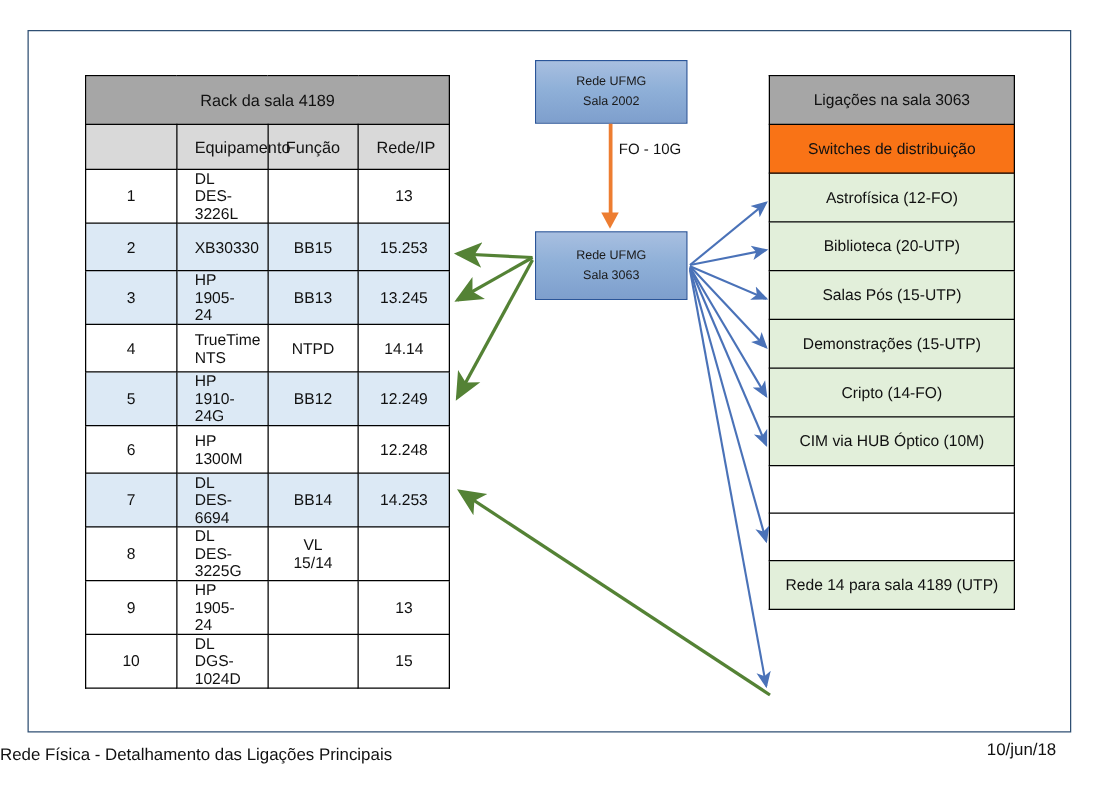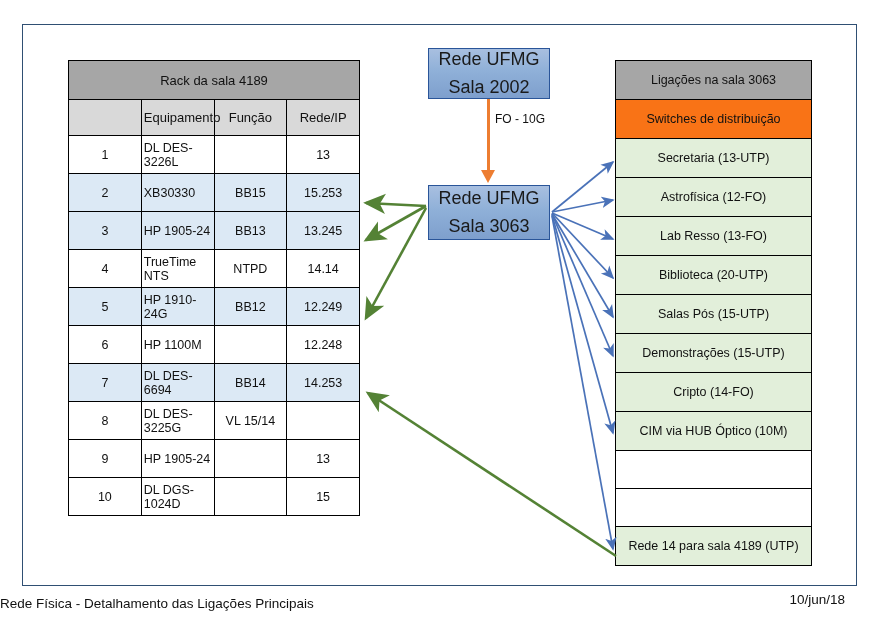--- a/index.html
+++ b/index.html
@@ -4,35 +4,35 @@
 <style>
   html,body{margin:0;padding:0;background:#ffffff;}
   body{font-family:"Liberation Sans","DejaVu Sans",sans-serif;}
   #page{position:relative;width:879px;height:638px;background:#ffffff;overflow:hidden;}
 
   
   #frame{position:absolute;left:22px;top:24px;width:835px;height:562px;border:1px solid #2f4f73;box-sizing:border-box;background:#fff;}
 
   
   #rack-table{position:absolute;left:68px;top:60px;width:292px;border-collapse:collapse;table-layout:fixed;}
-  #rack-table td{border:1px solid #000;height:38px;padding:0 2px;font-size:12.5px;color:#111;box-sizing:border-box;}
+  #rack-table td{border:1px solid #000;height:38px;padding:0 14px;font-size:12.5px;color:#111;box-sizing:border-box;}
   #rack-table .hdr-main{background:#a6a6a6;text-align:center;height:39px;font-size:13px;}
   #rack-table .hdr-sub{background:#d9d9d9;text-align:center;height:36px;font-size:13px;}
   #rack-table .c-idx{width:36px;text-align:center;}
   #rack-table .c-eq{width:124px;text-align:left;}
   #rack-table .c-fn{width:64px;text-align:center;}
   #rack-table .c-ip{width:66px;text-align:center;}
   #rack-table tr.alt td{background:#dce9f5;}
   #rack-table tr.plain td{background:#ffffff;}
 
   
   .netbox{position:absolute;box-sizing:border-box;border:1px solid #2a5599;
           background:linear-gradient(180deg,#a8bfe0 0%,#8fb0d8 45%,#7e9fcd 100%);
           display:flex;flex-direction:column;align-items:center;justify-content:center;
-          font-size:18px;color:#1a1a1a;line-height:1.55;}
+          font-size:10px;color:#1a1a1a;line-height:1.55;}
   #box-2002{left:428px;top:48px;width:122px;height:51px;}
   #box-3063{left:428px;top:185px;width:122px;height:55px;}
   .netbox span{display:block;}
 
   
   #fo-line{position:absolute;left:487px;top:99px;width:3px;height:73px;background:#ed7d31;}
   #fo-head{position:absolute;left:481px;top:170px;width:0;height:0;
            border-left:7px solid transparent;border-right:7px solid transparent;border-top:13px solid #ed7d31;}
   #fo-label{position:absolute;left:495px;top:112px;font-size:12px;color:#111;white-space:nowrap;}
 
@@ -94,21 +94,21 @@
           <td class="c-ip">14.14</td>
         </tr>
         <tr class="alt">
           <td class="c-idx">5</td>
           <td class="c-eq">HP 1910-24G</td>
           <td class="c-fn">BB12</td>
           <td class="c-ip">12.249</td>
         </tr>
         <tr class="plain">
           <td class="c-idx">6</td>
-          <td class="c-eq">HP 1100M</td>
+          <td class="c-eq">HP 1300M</td>
           <td class="c-fn"></td>
           <td class="c-ip">12.248</td>
         </tr>
         <tr class="alt">
           <td class="c-idx">7</td>
           <td class="c-eq">DL DES-6694</td>
           <td class="c-fn">BB14</td>
           <td class="c-ip">14.253</td>
         </tr>
         <tr class="plain">
@@ -148,27 +148,21 @@
 
   <table id="lig-table">
     <tbody id="lig-body">
         <tr>
           <td class="hdr-main">Ligações na sala 3063</td>
         </tr>
         <tr>
           <td class="hdr-sub">Switches de distribuição</td>
         </tr>
         <tr>
-          <td class="sw">Secretaria (13-UTP)</td>
-        </tr>
-        <tr>
           <td class="sw">Astrofísica (12-FO)</td>
-        </tr>
-        <tr>
-          <td class="sw">Lab Resso (13-FO)</td>
         </tr>
         <tr>
           <td class="sw">Biblioteca (20-UTP)</td>
         </tr>
         <tr>
           <td class="sw">Salas Pós (15-UTP)</td>
         </tr>
         <tr>
           <td class="sw">Demonstrações (15-UTP)</td>
         </tr>

